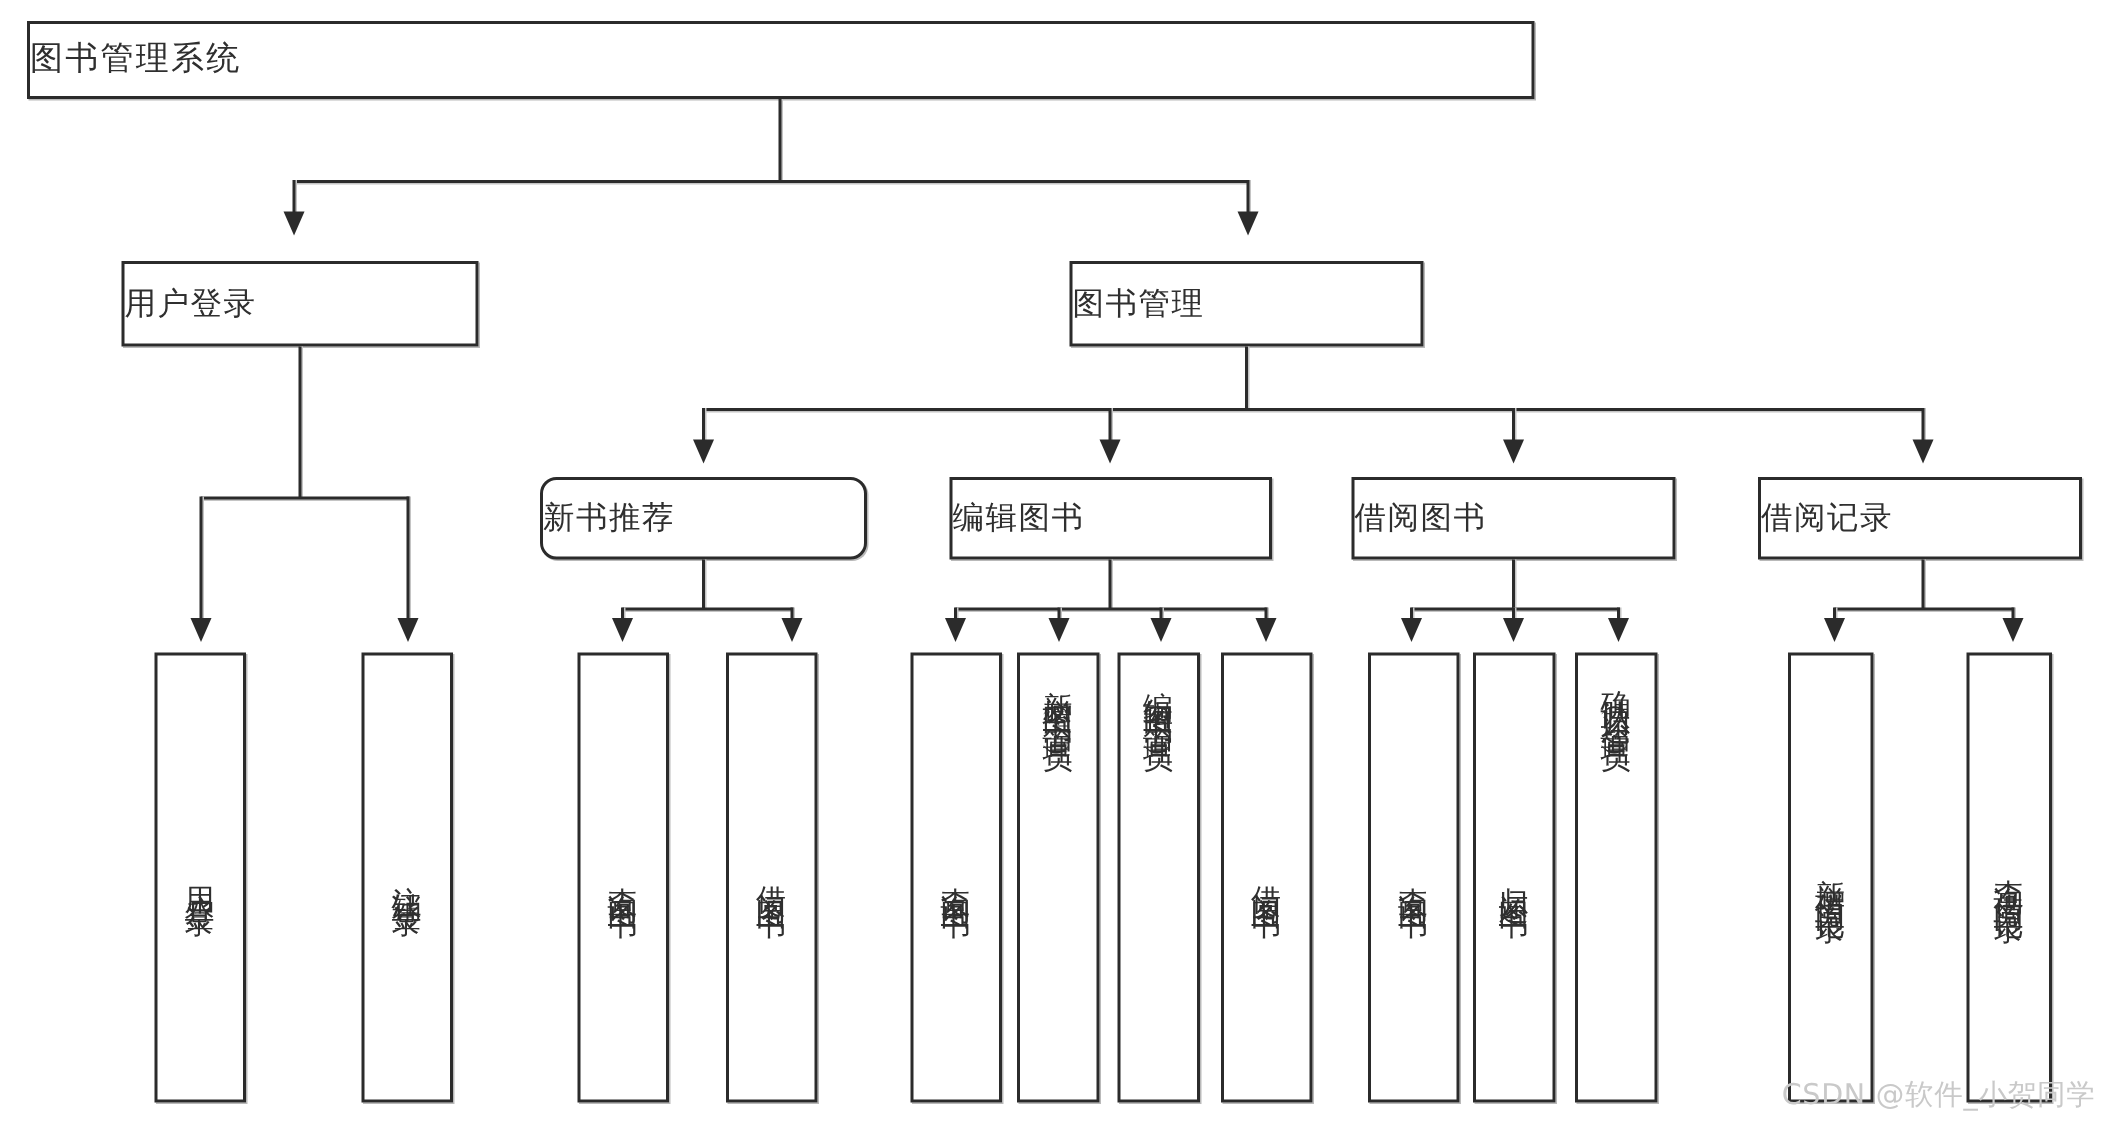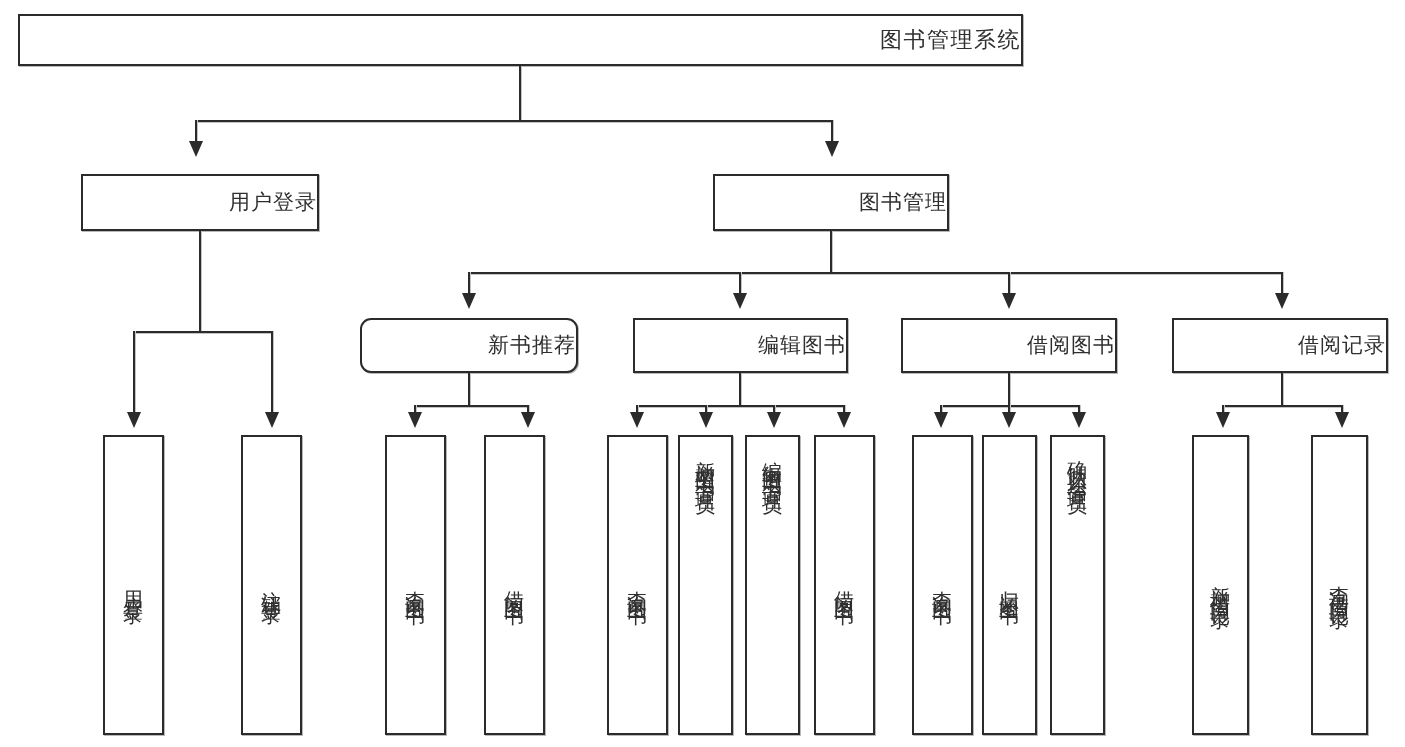--- a/index.html
+++ b/index.html
@@ -20,21 +20,21 @@
   }
   
   .node {
     position: absolute;
     box-sizing: border-box;
     background: #ffffff;
     border: 2px solid #2b2b2b;
     box-shadow: 1px 1px 0 #b9b9b9;
     display: flex;
     align-items: center;
-    justify-content: flex-end;
+    justify-content: flex-start;
     color: #2f2f2f;
   }
   .node .label {
     font-family: "DejaVu Sans", "Liberation Sans", sans-serif;
     line-height: 1.0;
     text-align: center;
     white-space: pre;
   }
   
   .node.horiz .label {
@@ -223,14 +223,15 @@
     <span class="label">确认归还（管理员）</span>
   </div>
 
   <div class="node leaf centered" style="left:1192px; top:435px; width:57px; height:300px;">
     <span class="label">新增借阅记录</span>
   </div>
   <div class="node leaf centered" style="left:1311px; top:435px; width:57px; height:300px;">
     <span class="label">查询借阅记录</span>
   </div>
 
+  <div id="watermark">CSDN @软件_小贺同学</div>
 
 </div>
 
 </body></html>

